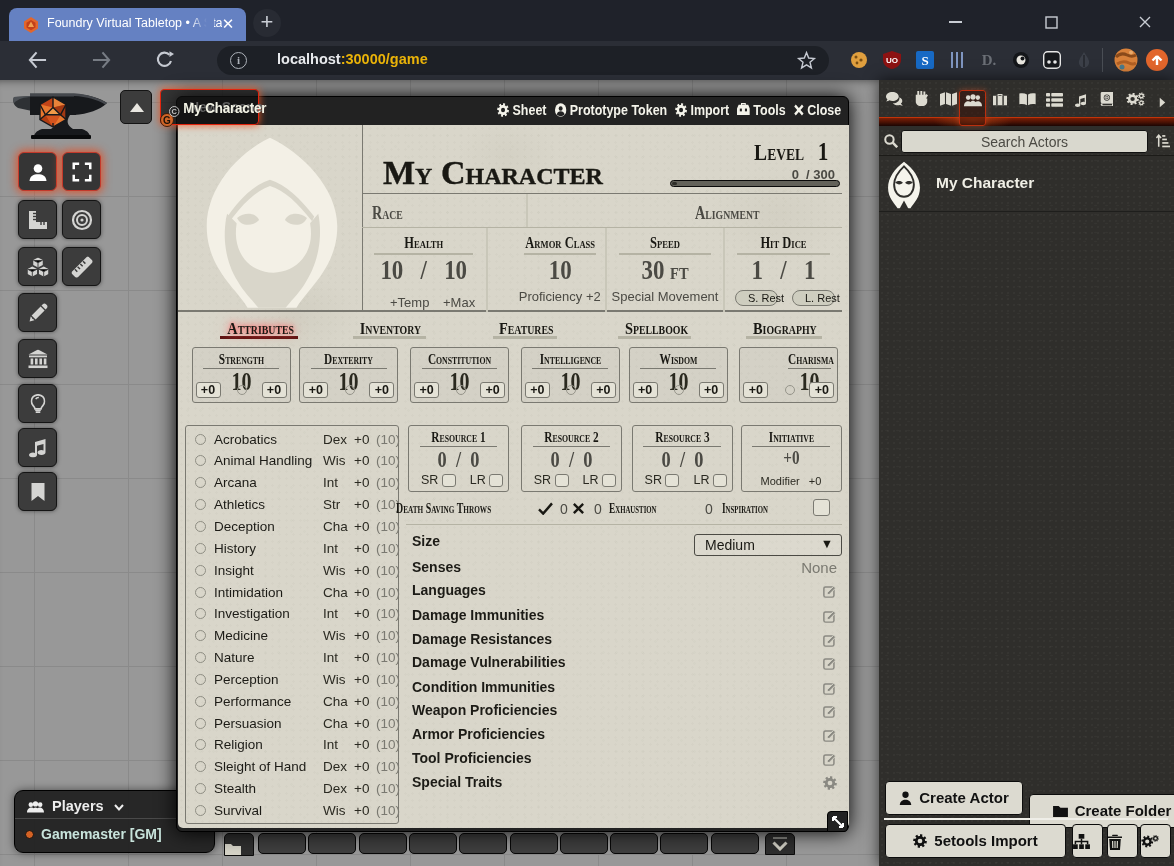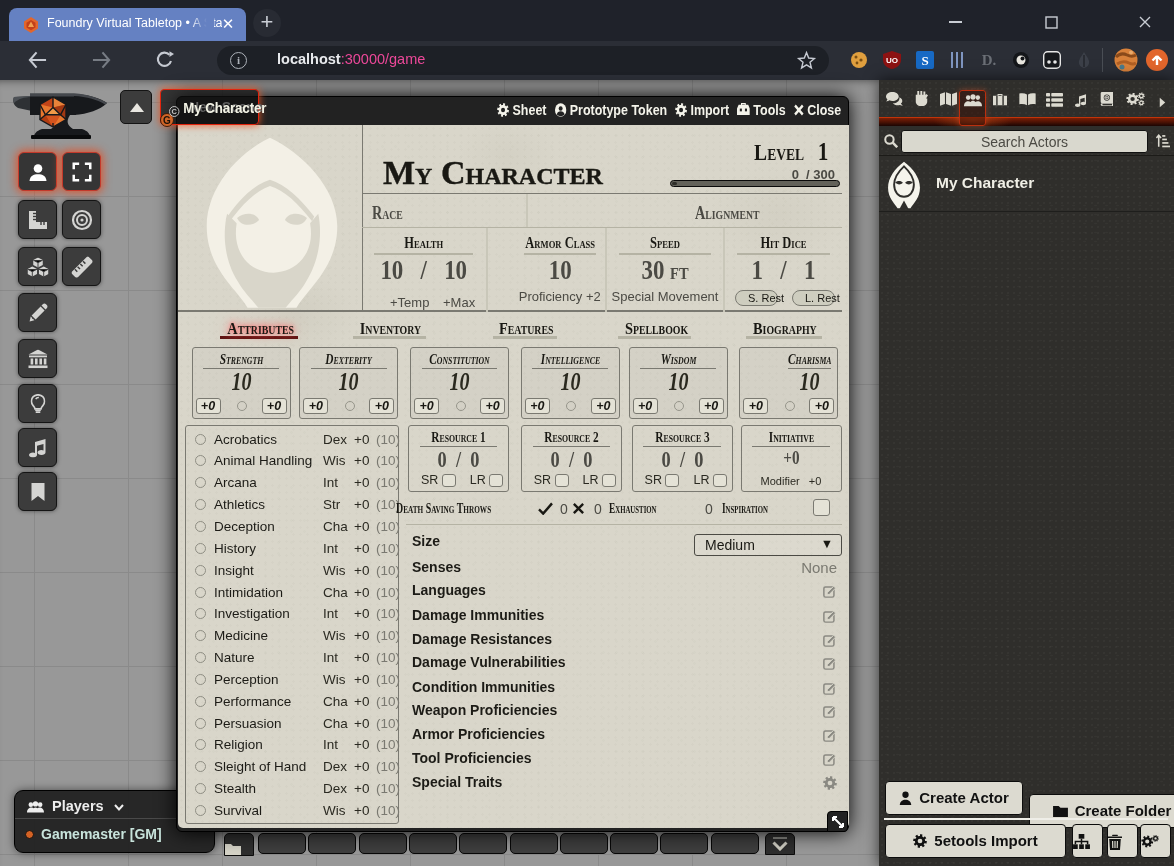--- a/index.html
+++ b/index.html
@@ -12,21 +12,21 @@
 #tab .fav { position:absolute; left:14px; top:9px; width:16px; height:16px; }
 #tab .ttl { position:absolute; left:38px; top:8px; width:175px; color:#fff; font-size:12.5px; white-space:nowrap; overflow:hidden; }
 #tab .fade { position:absolute; right:32px; top:0; width:24px; height:33px; background:linear-gradient(to right, rgba(101,129,194,0), #6581c2 70%); }
 #tab .x { position:absolute; right:10px; top:8px; width:16px; height:16px; color:#fff; font-size:15px; line-height:16px; text-align:center; }
 #newtab { position:absolute; left:253px; top:9px; width:28px; height:28px; border-radius:50%; background:#282b33; color:#c9cdd4; font-size:22px; line-height:26px; text-align:center; font-weight:300; }
 .winctl { position:absolute; top:13px; color:#c9cdd4; }
 #toolbar { position:absolute; left:0; top:41px; width:1174px; height:39px; background:#2b2e36; }
 #addr { position:absolute; left:217px; top:5px; width:612px; height:29px; background:#1d2026; border-radius:15px; }
 #addr .info { position:absolute; left:13px; top:6px; width:17px; height:17px; border:1.6px solid #aeb3ba; border-radius:50%; color:#aeb3ba; font-size:11px; line-height:14px; text-align:center; font-weight:bold; font-family:"Liberation Serif",serif; }
 #addr .txt { position:absolute; left:60px; top:5px; font-size:14.5px; color:#e8eaed; font-weight:bold; }
-#addr .txt span { color:#ec4899; font-weight:normal; }
+#addr .txt span { color:#eab308; font-weight:bold; }
 #addr .star { position:absolute; right:12px; top:4px; }
 .ext { position:absolute; top:51px; width:18px; height:18px; }
 
 #board { position:absolute; left:0; top:80px; width:1174px; height:786px; box-shadow:inset 0 8px 10px -8px rgba(0,0,0,.55);
   background-color:#989898;
   background-image: linear-gradient(to right,#8a8a8a 1px,transparent 1px), linear-gradient(to bottom,#8a8a8a 1px,transparent 1px);
   background-size:94px 94px; background-position:34px 22px; }
 
 .ctrl { position:absolute; width:39px; height:39px; background:#3c3c3c; border:1px solid #141414; border-radius:6px; box-shadow:0 0 4px rgba(0,0,0,.5); color:#d4d4d2; }
 .ctrl.on { border:1px solid #c4392b; box-shadow:0 0 8px 2px rgba(224,80,40,.85); background:#353535; color:#fff; }
@@ -81,21 +81,21 @@
 #hrow2 .val { display:block; text-align:center; font-size:27px; color:#4b4a44; margin-top:0px; font-family:"Liberation Serif",serif; font-weight:bold; transform:scaleX(.85); }
 #hrow2 .ft { display:block; text-align:center; font-size:13px; color:#4b4a44; margin-top:3px; }
 .minibtn { display:inline-block; background:#cecdbf; border:1px solid #7a7971; border-radius:8px; font-size:11px; padding:1px 12px; color:#191813; }
 
 #stabs { position:absolute; left:7px; top:193px; width:657px; height:30px; }
 #stabs .tb { position:absolute; top:0px; height:21px; line-height:20px; text-align:center; font-size:17.5px; border-bottom:3px solid #b5b3a4; }
 #stabs .tb.act { border-bottom:3px solid #5d1413; }
 #stabs .tb span { display:inline-block; transform:scaleX(.82); }
 #stabs .tb.act span { text-shadow:0 0 4px rgba(255,105,105,1), 0 0 9px rgba(255,115,115,.95), 0 0 16px rgba(255,130,130,.55); }
 
-.abil { position:absolute; top:222px; width:99px; height:72px; border:1px solid #7a7971; border-radius:3px; background:rgba(0,0,0,0.02);font-style:italic; }
+.abil { position:absolute; top:222px; width:99px; height:56px; border:1px solid #7a7971; border-radius:3px; background:rgba(0,0,0,0.02); }
 .abil .lb { display:block; text-align:center; font-size:14.5px; margin-top:3px; }
 .abil .ul { display:block; width:78%; margin:0 auto; border-bottom:1px solid #7a7971; }
 .abil .val { display:block; text-align:center; font-size:25px; font-family:"Liberation Serif",serif; font-weight:bold; color:#2a291f; margin-top:-1px; transform:scaleX(.8); }
 .abil .sv { position:absolute; bottom:4px; width:25px; height:16px; background:#e4e2d6; border:1px solid #7a7971; border-radius:3px; font-size:12.5px; font-weight:bold; text-align:center; line-height:14px; }
 .abil .pip { position:absolute; bottom:7px; left:44.5px; width:10px; height:10px; border:1px solid #95948a; border-radius:50%; }
 
 #skills { position:absolute; left:7px; top:300px; width:214px; height:399px; border:1px solid #7a7971; border-radius:3px; font-size:13.5px; }
 .sk { position:absolute; left:0; width:100%; height:21.8px; }
 .sk .c { position:absolute; left:9px; top:4px; width:11px; height:11px; border:1px solid #8e8d83; border-radius:50%; }
 .sk .n { position:absolute; left:28px; top:2px; color:#1c1b16; }

